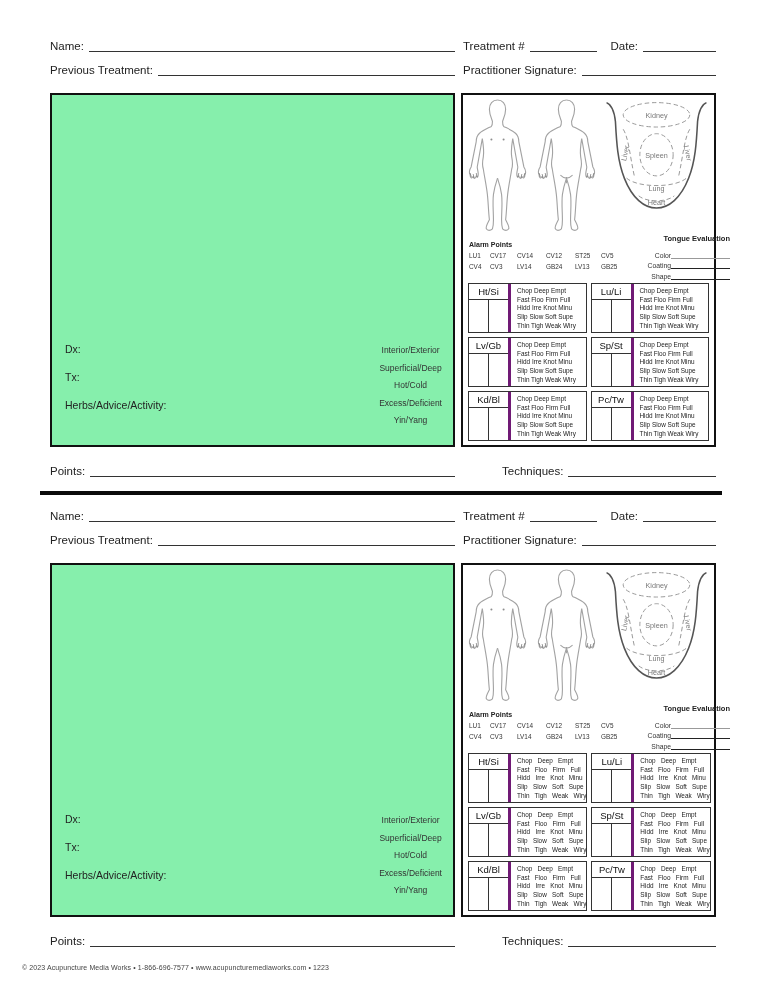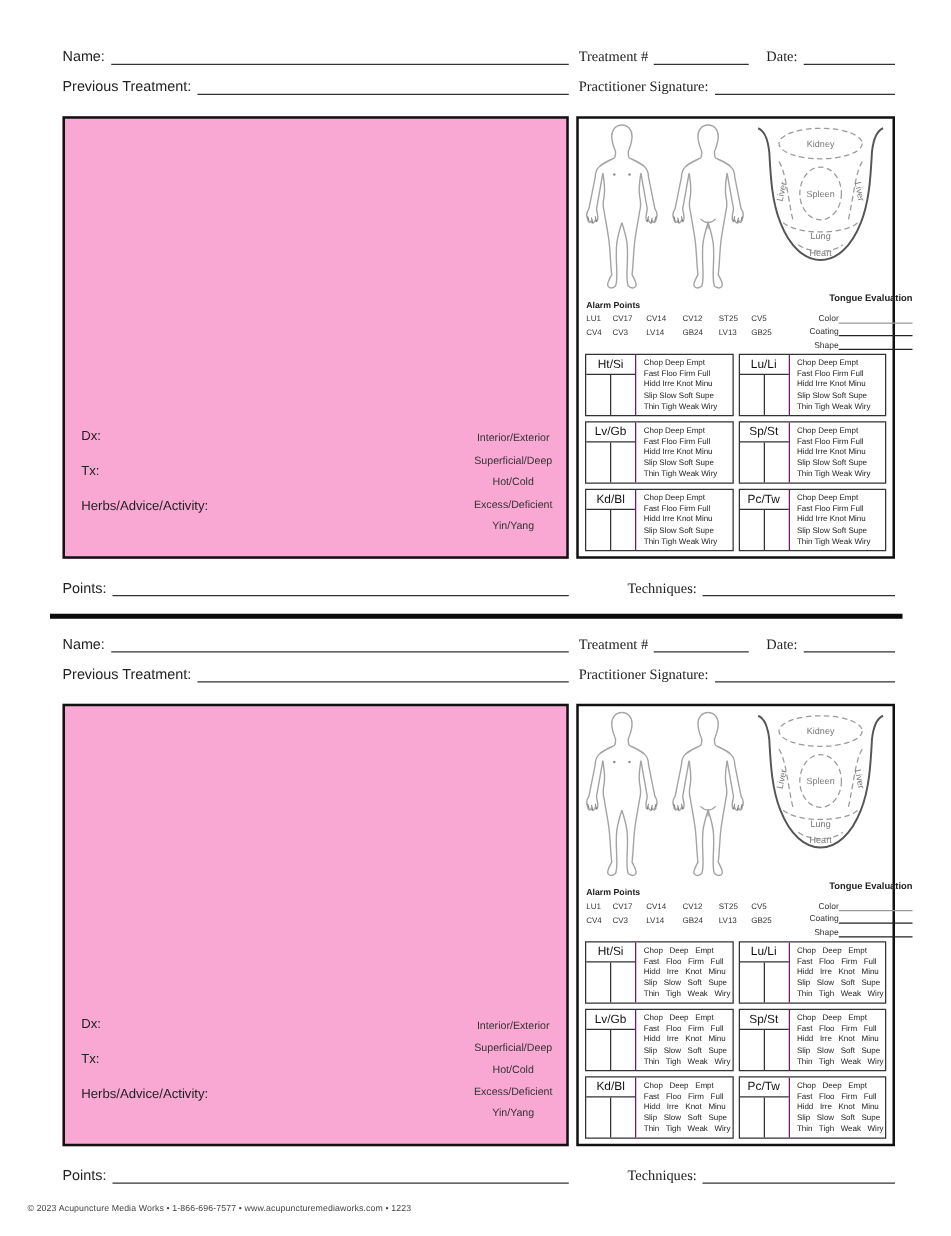--- a/index.html
+++ b/index.html
@@ -11,30 +11,30 @@
   #copy1 { top:0; }
   #copy2 { top:470px; }
   .divider { position:absolute; top:491px; left:40px; width:682px; height:3.5px; background:#0a0a0a; }
   .footer { position:absolute; left:22px; top:964px; font-size:7px; color:#444; letter-spacing:0.1px; }
 
   
   .hdr-row { position:absolute; left:50px; width:666px; display:flex; align-items:flex-start; font-size:11.5px; color:#222; }
   .r1 { top:38px; height:17px; }
   .r2 { top:62px; height:17px; }
   .hcol-left { width:405px; display:flex; align-items:flex-end; }
-  .hcol-right { flex:1; margin-left:8px; display:flex; align-items:flex-end;font-family:Liberation Serif, serif; }
+  .hcol-right { flex:1; margin-left:8px; display:flex; align-items:flex-end; }
   .lbl { white-space:nowrap; padding-right:5px; }
   .wline { border-bottom:1.4px solid #333; height:13px; display:inline-block; }
   .grow { flex:1; }
   .mr { margin-right:14px; }
   .wdate { width:73px; }
 
   
   .notes-box { position:absolute; left:50px; top:93px; width:405px; height:354px;
-    border:2px solid #111; box-sizing:border-box; background:#f9a8d4; }
+    border:2px solid #111; box-sizing:border-box; background:#86efac; }
   .fl { position:absolute; left:13px; font-size:10.5px; color:#222; }
   .fl.dx { top:248px; } .fl.tx { top:276px; } .fl.herbs { top:304px; }
   .principles { position:absolute; right:11px; top:247px; text-align:center;
     font-size:8.5px; line-height:17.6px; color:#333; }
 
   
   .dx-box { position:absolute; left:461px; top:93px; width:255px; height:354px;
     border:2px solid #111; box-sizing:border-box; background:#fff;text-decoration:underline; }
   .bodies { position:absolute; left:2px; top:3px; }
   .tongue-svg { position:absolute; left:138px; top:3px; }
@@ -47,21 +47,21 @@
   .teval { position:absolute; left:175px; top:139px; width:92px;text-align:right; }
   .teval-title { font-size:7.5px; font-weight:bold; color:#222; margin-bottom:5px; }
   .teval-row { display:flex; align-items:flex-end; height:10.6px; font-size:6.8px; color:#333; }
   .tlbl { width:33px; }
   .tline { flex:1; border-bottom:1px solid #222; height:7px; }
   .tline.gray { border-bottom:1.6px solid #999; }
 
   .pulse-grid { position:absolute; left:5px; top:188px; width:241px;
     display:grid; grid-template-columns:1fr 1fr; gap:4px; }
   .pulse-box { height:50px; border:1px solid #333; display:flex; box-sizing:border-box; background:#fff; }
-  .pb-left { width:39px; border-right:1px solid #701a75; display:flex; flex-direction:column; }
+  .pb-left { width:39px; border-right:3px solid #701a75; display:flex; flex-direction:column; }
   .pb-label { height:15px; border-bottom:1px solid #333; font-size:9.5px; color:#111;
     text-align:center; line-height:15px; }
   .pb-cells { flex:1; display:flex; }
   .pc { flex:1; }
   .pc:first-child { border-right:1px solid #333; }
   .pb-quals { flex:1; padding:3px 0 0 6px; font-size:6.4px; line-height:8.7px; color:#222; white-space:nowrap; }
   #copy2 .pb-quals { word-spacing:3.5px; }
 
   
   .points-row { position:absolute; left:50px; width:666px; top:460px; height:17px;

